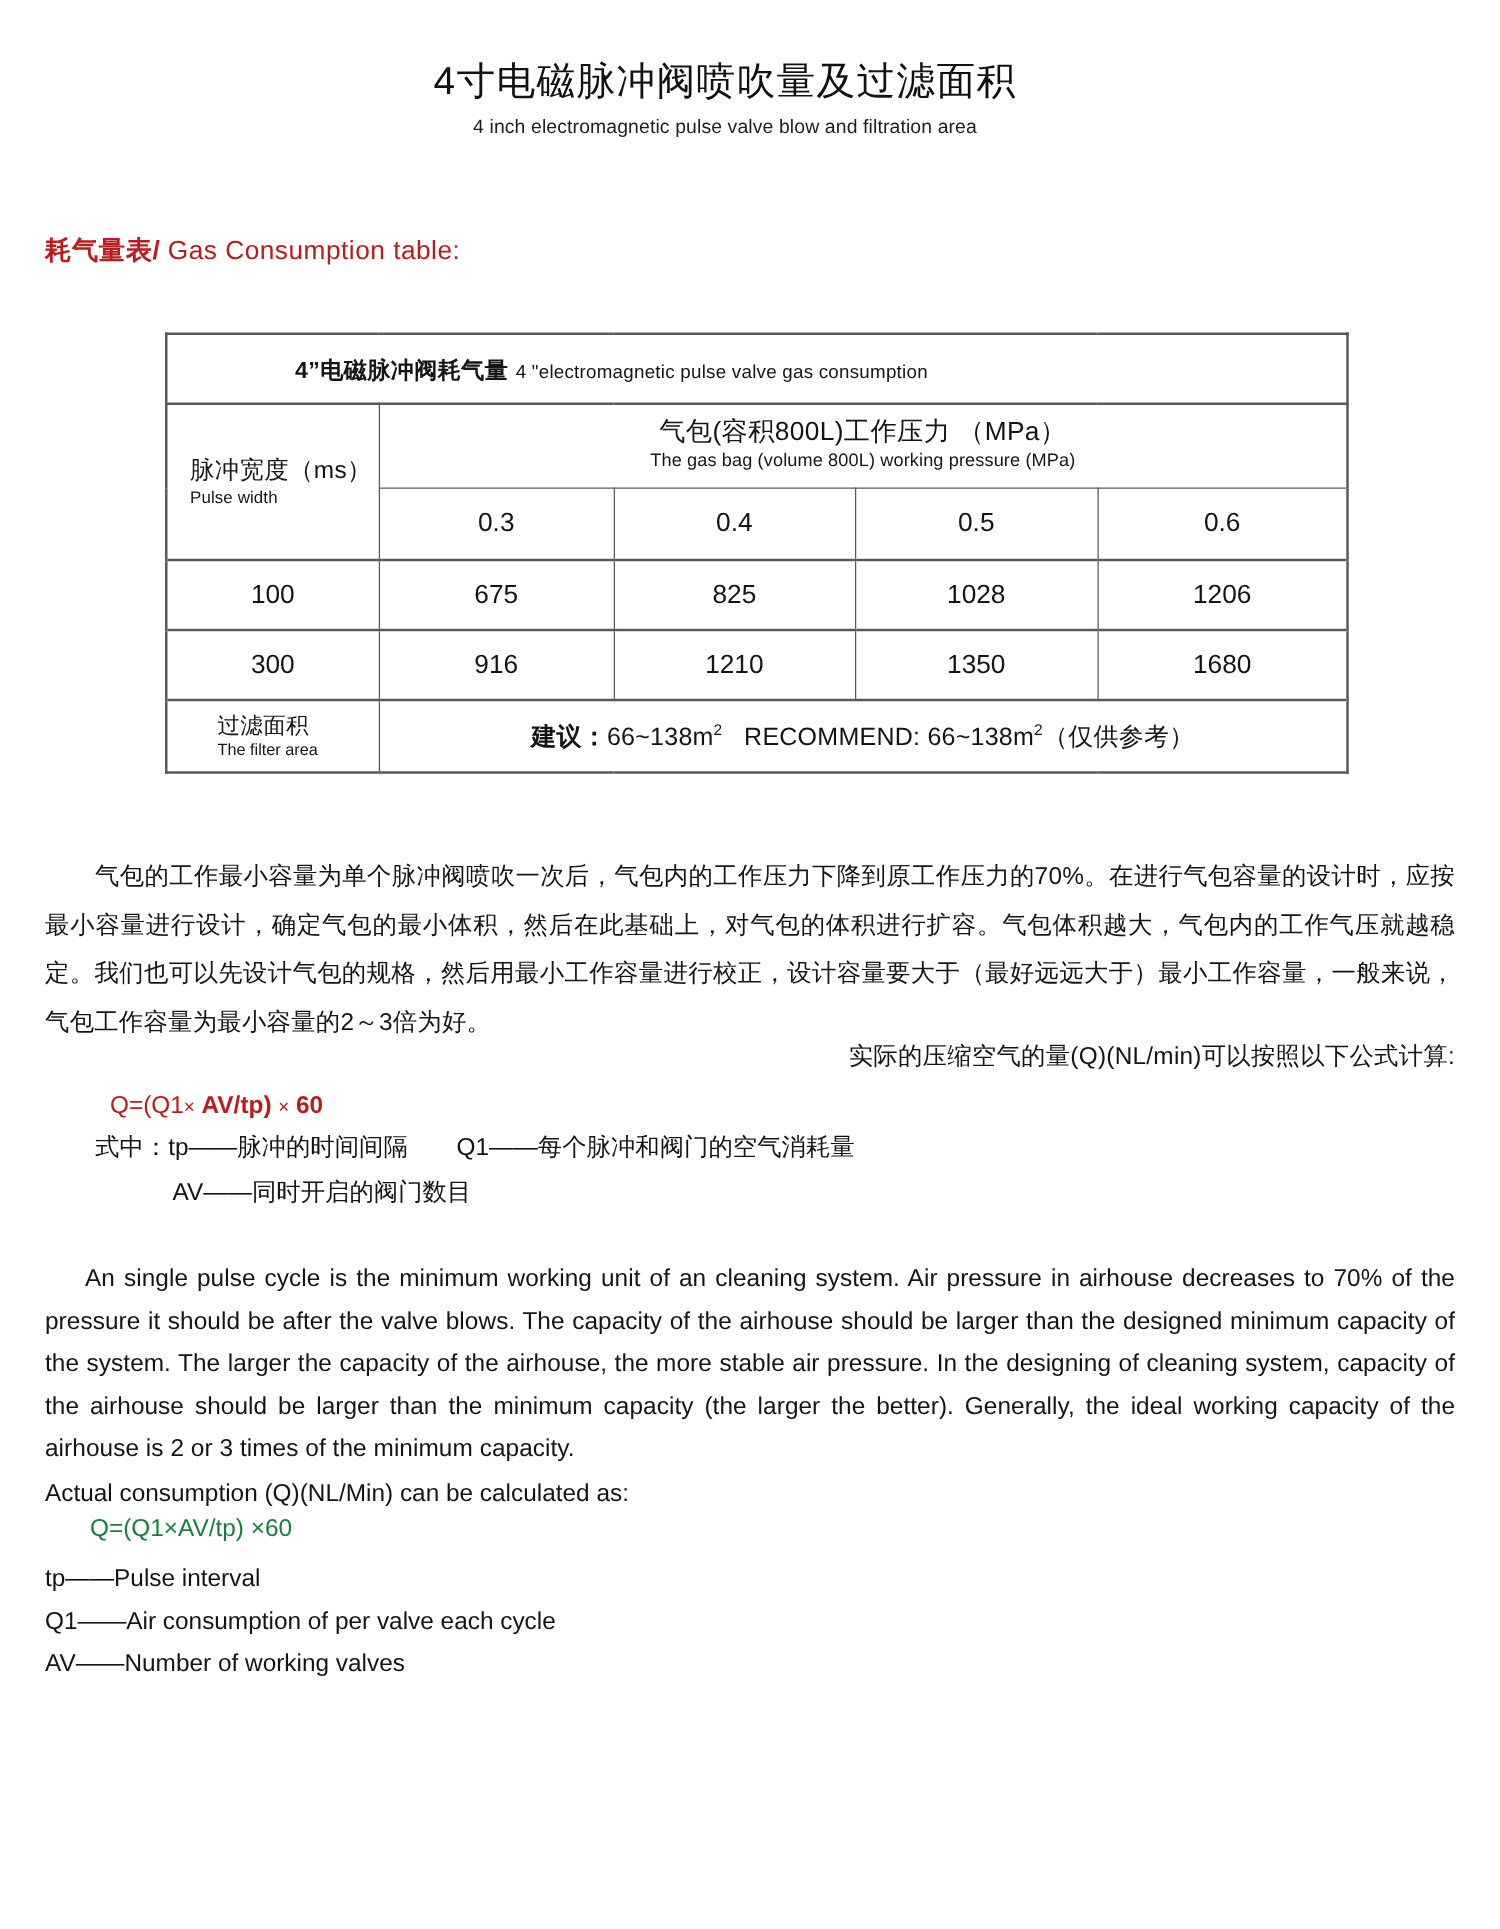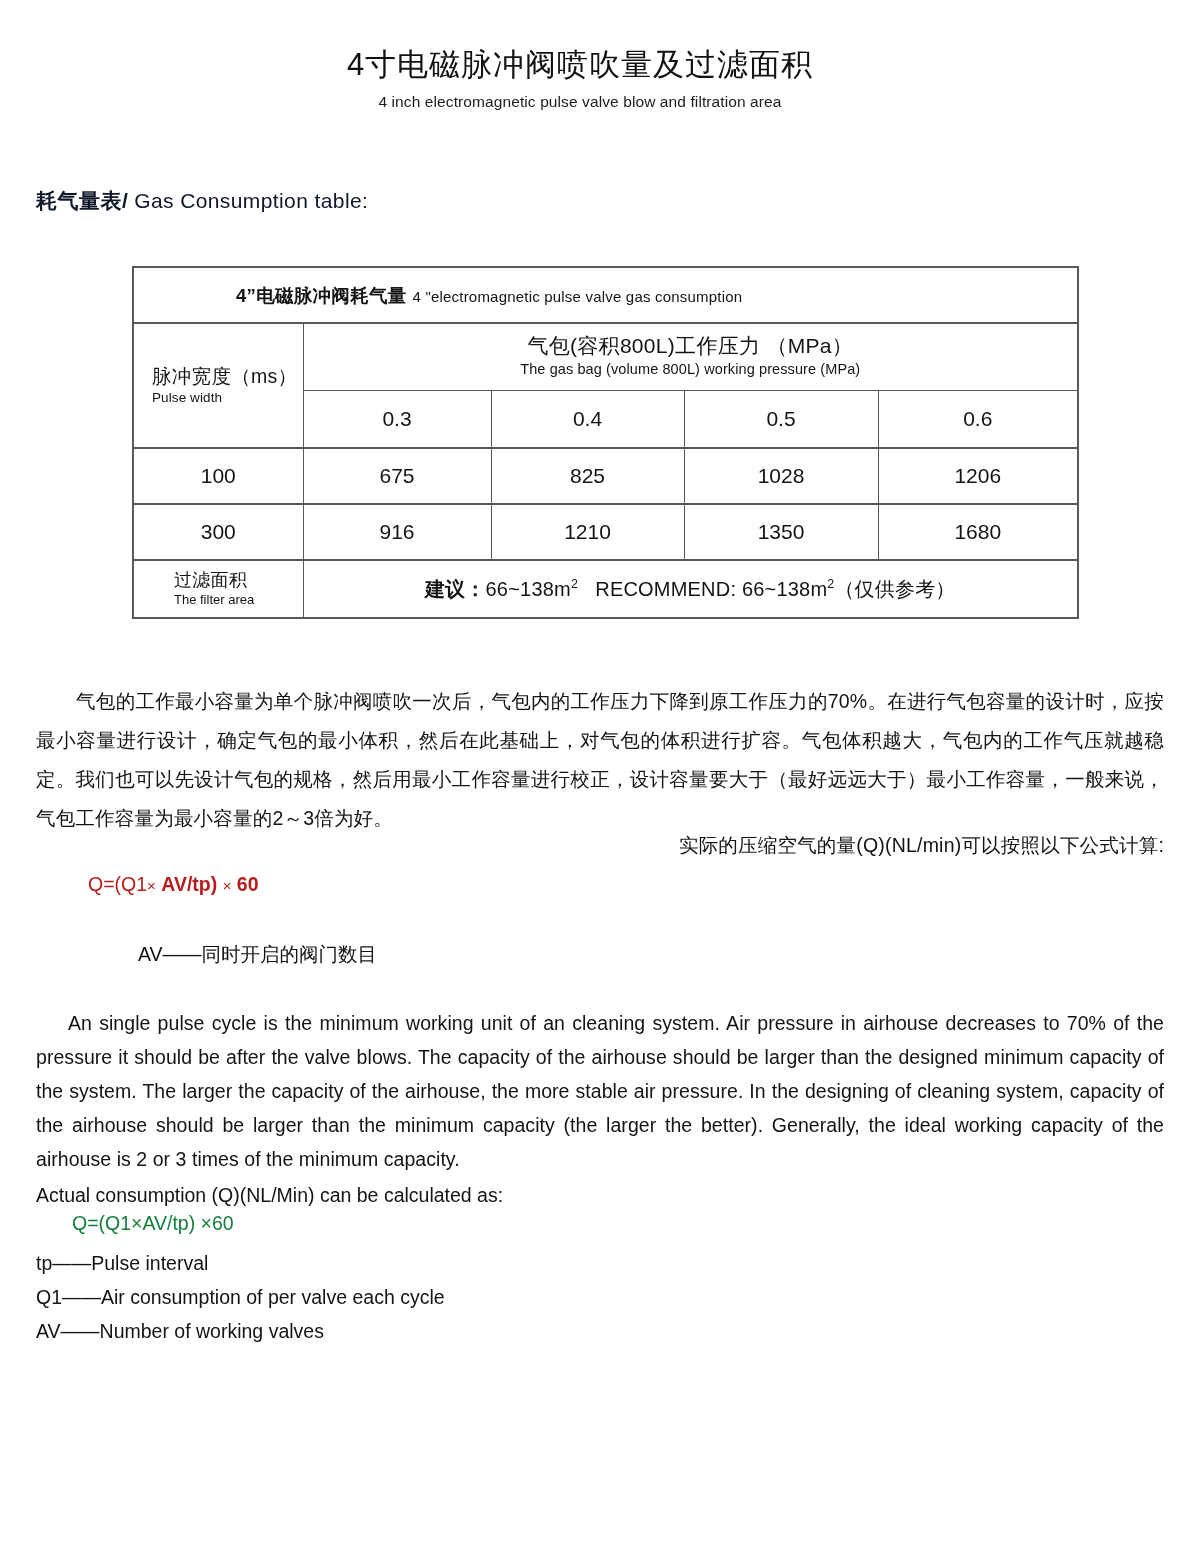--- a/index.html
+++ b/index.html
@@ -45,21 +45,21 @@
     color: #1d1d1d;
   }
 
   
   .section-heading {
     position: absolute;
     left: 36px;
     top: 188px;
     font-size: 21px;
     line-height: 1.2;
-    color: #0f172a;
+    color: #b91c1c;
     white-space: nowrap;
   }
   .section-heading .cn {
     font-weight: 700;
     letter-spacing: 0.5px;
   }
   .section-heading .en {
     font-weight: 400;
     letter-spacing: 0.4px;
   }
@@ -344,20 +344,21 @@
   <div class="body-block cn-para" style="top:682px;">
     <span class="indent"></span><span>气包的工作最小容量为单个脉冲阀喷吹一次后，气包内的工作压力下降到原工作压力的70%。在进行气包容量的设计时，应按最小容量进行设计，确定气包的最小体积，然后在此基础上，对气包的体积进行扩容。气包体积越大，气包内的工作气压就越稳定。我们也可以先设计气包的规格，然后用最小工作容量进行校正，设计容量要大于（最好远远大于）最小工作容量，一般来说，气包工作容量为最小容量的2～3倍为好。</span>
   </div>
 
   <div class="body-block cn-line" style="top:826px;">实际的压缩空气的量(Q)(NL/min)可以按照以下公式计算:</div>
 
   <div class="formula-cn">
     <span>Q=(Q1</span><span class="times">×</span>&nbsp;<b>AV/tp)</b>&nbsp;<span class="times">×</span>&nbsp;<b>60</b>
   </div>
 
+  <div class="where-cn">式中：tp——脉冲的时间间隔　　Q1——每个脉冲和阀门的空气消耗量</div>
   <div class="where-cn2">AV——同时开启的阀门数目</div>
 
   <div class="en-para">
     <span class="indent"></span><span>An single pulse cycle is the minimum working unit of an cleaning system. Air pressure in airhouse decreases to 70% of the pressure it should be after the valve blows. The capacity of the airhouse should be larger than the designed minimum capacity of the system. The larger the capacity of the airhouse, the more stable air pressure. In the designing of cleaning system, capacity of the airhouse should be larger than the minimum capacity (the larger the better). Generally, the ideal working capacity of the airhouse is 2 or 3 times of the minimum capacity.</span>
   </div>
 
   <div class="en-line" style="top:1178px;">Actual consumption (Q)(NL/Min) can be calculated as:</div>
   <div class="en-formula" style="top:1212px;">Q=(Q1×AV/tp) ×60</div>
 
   <div class="en-line" style="top:1246px;">tp——Pulse interval</div>

